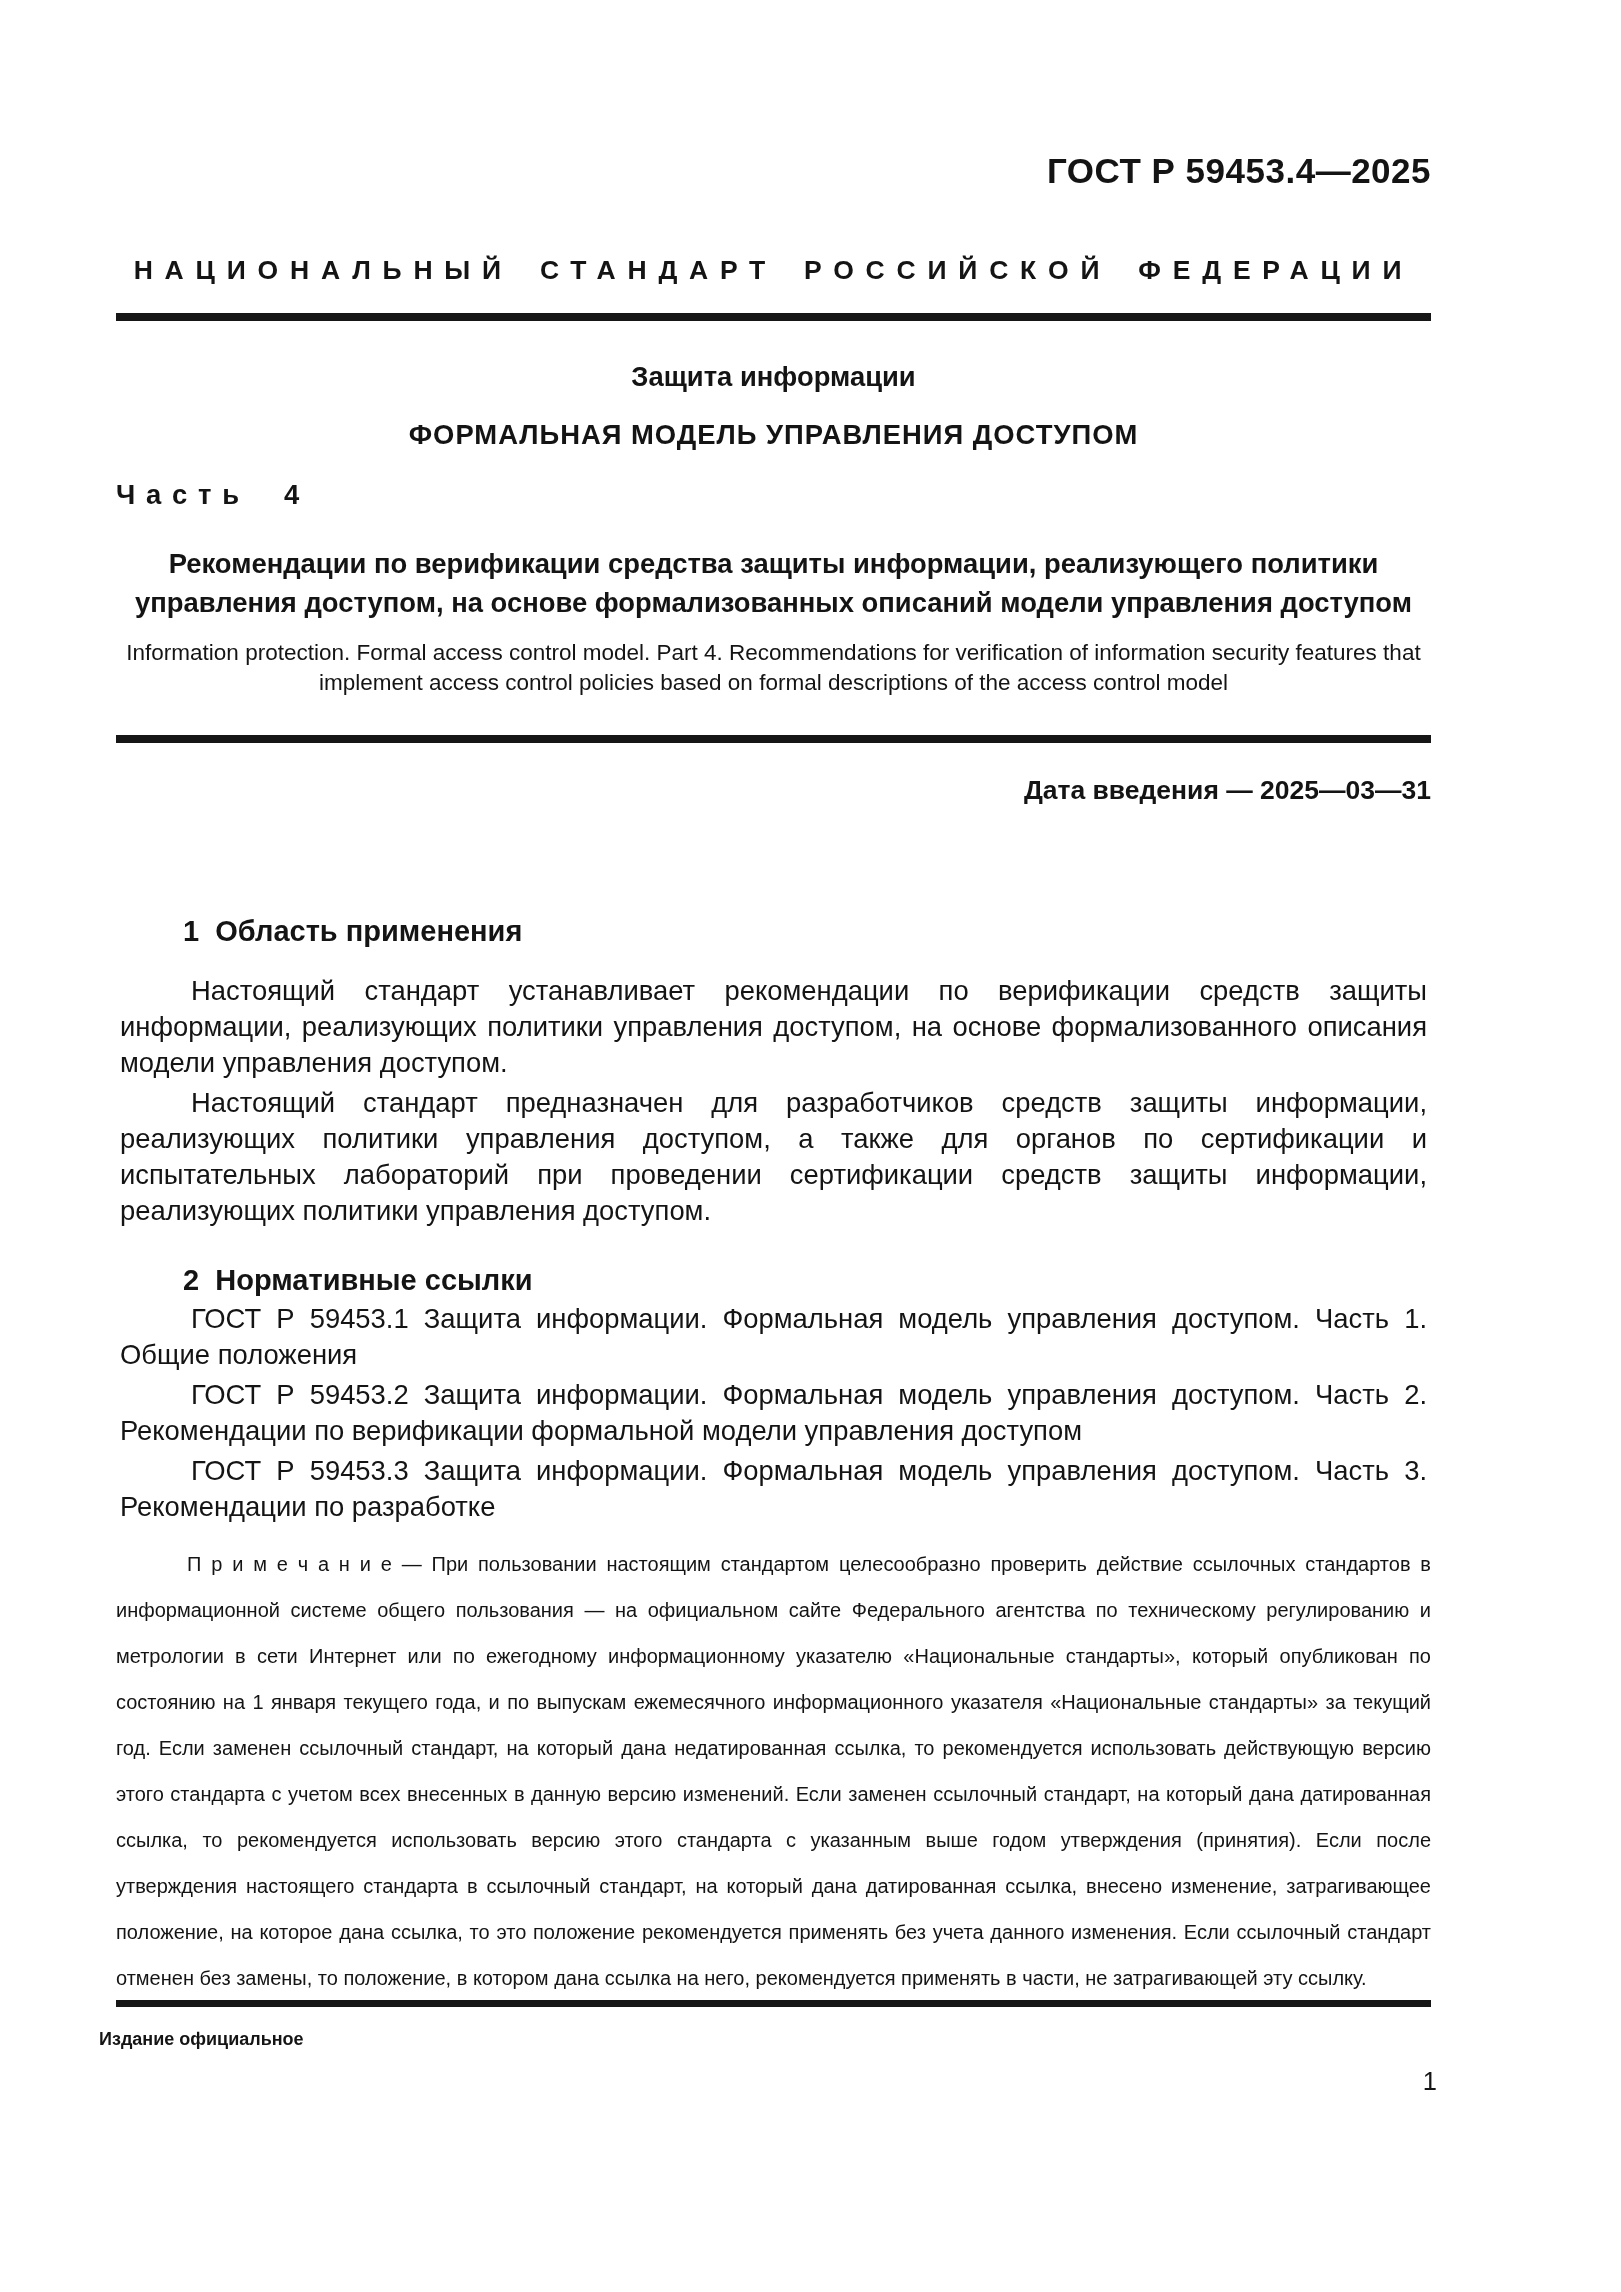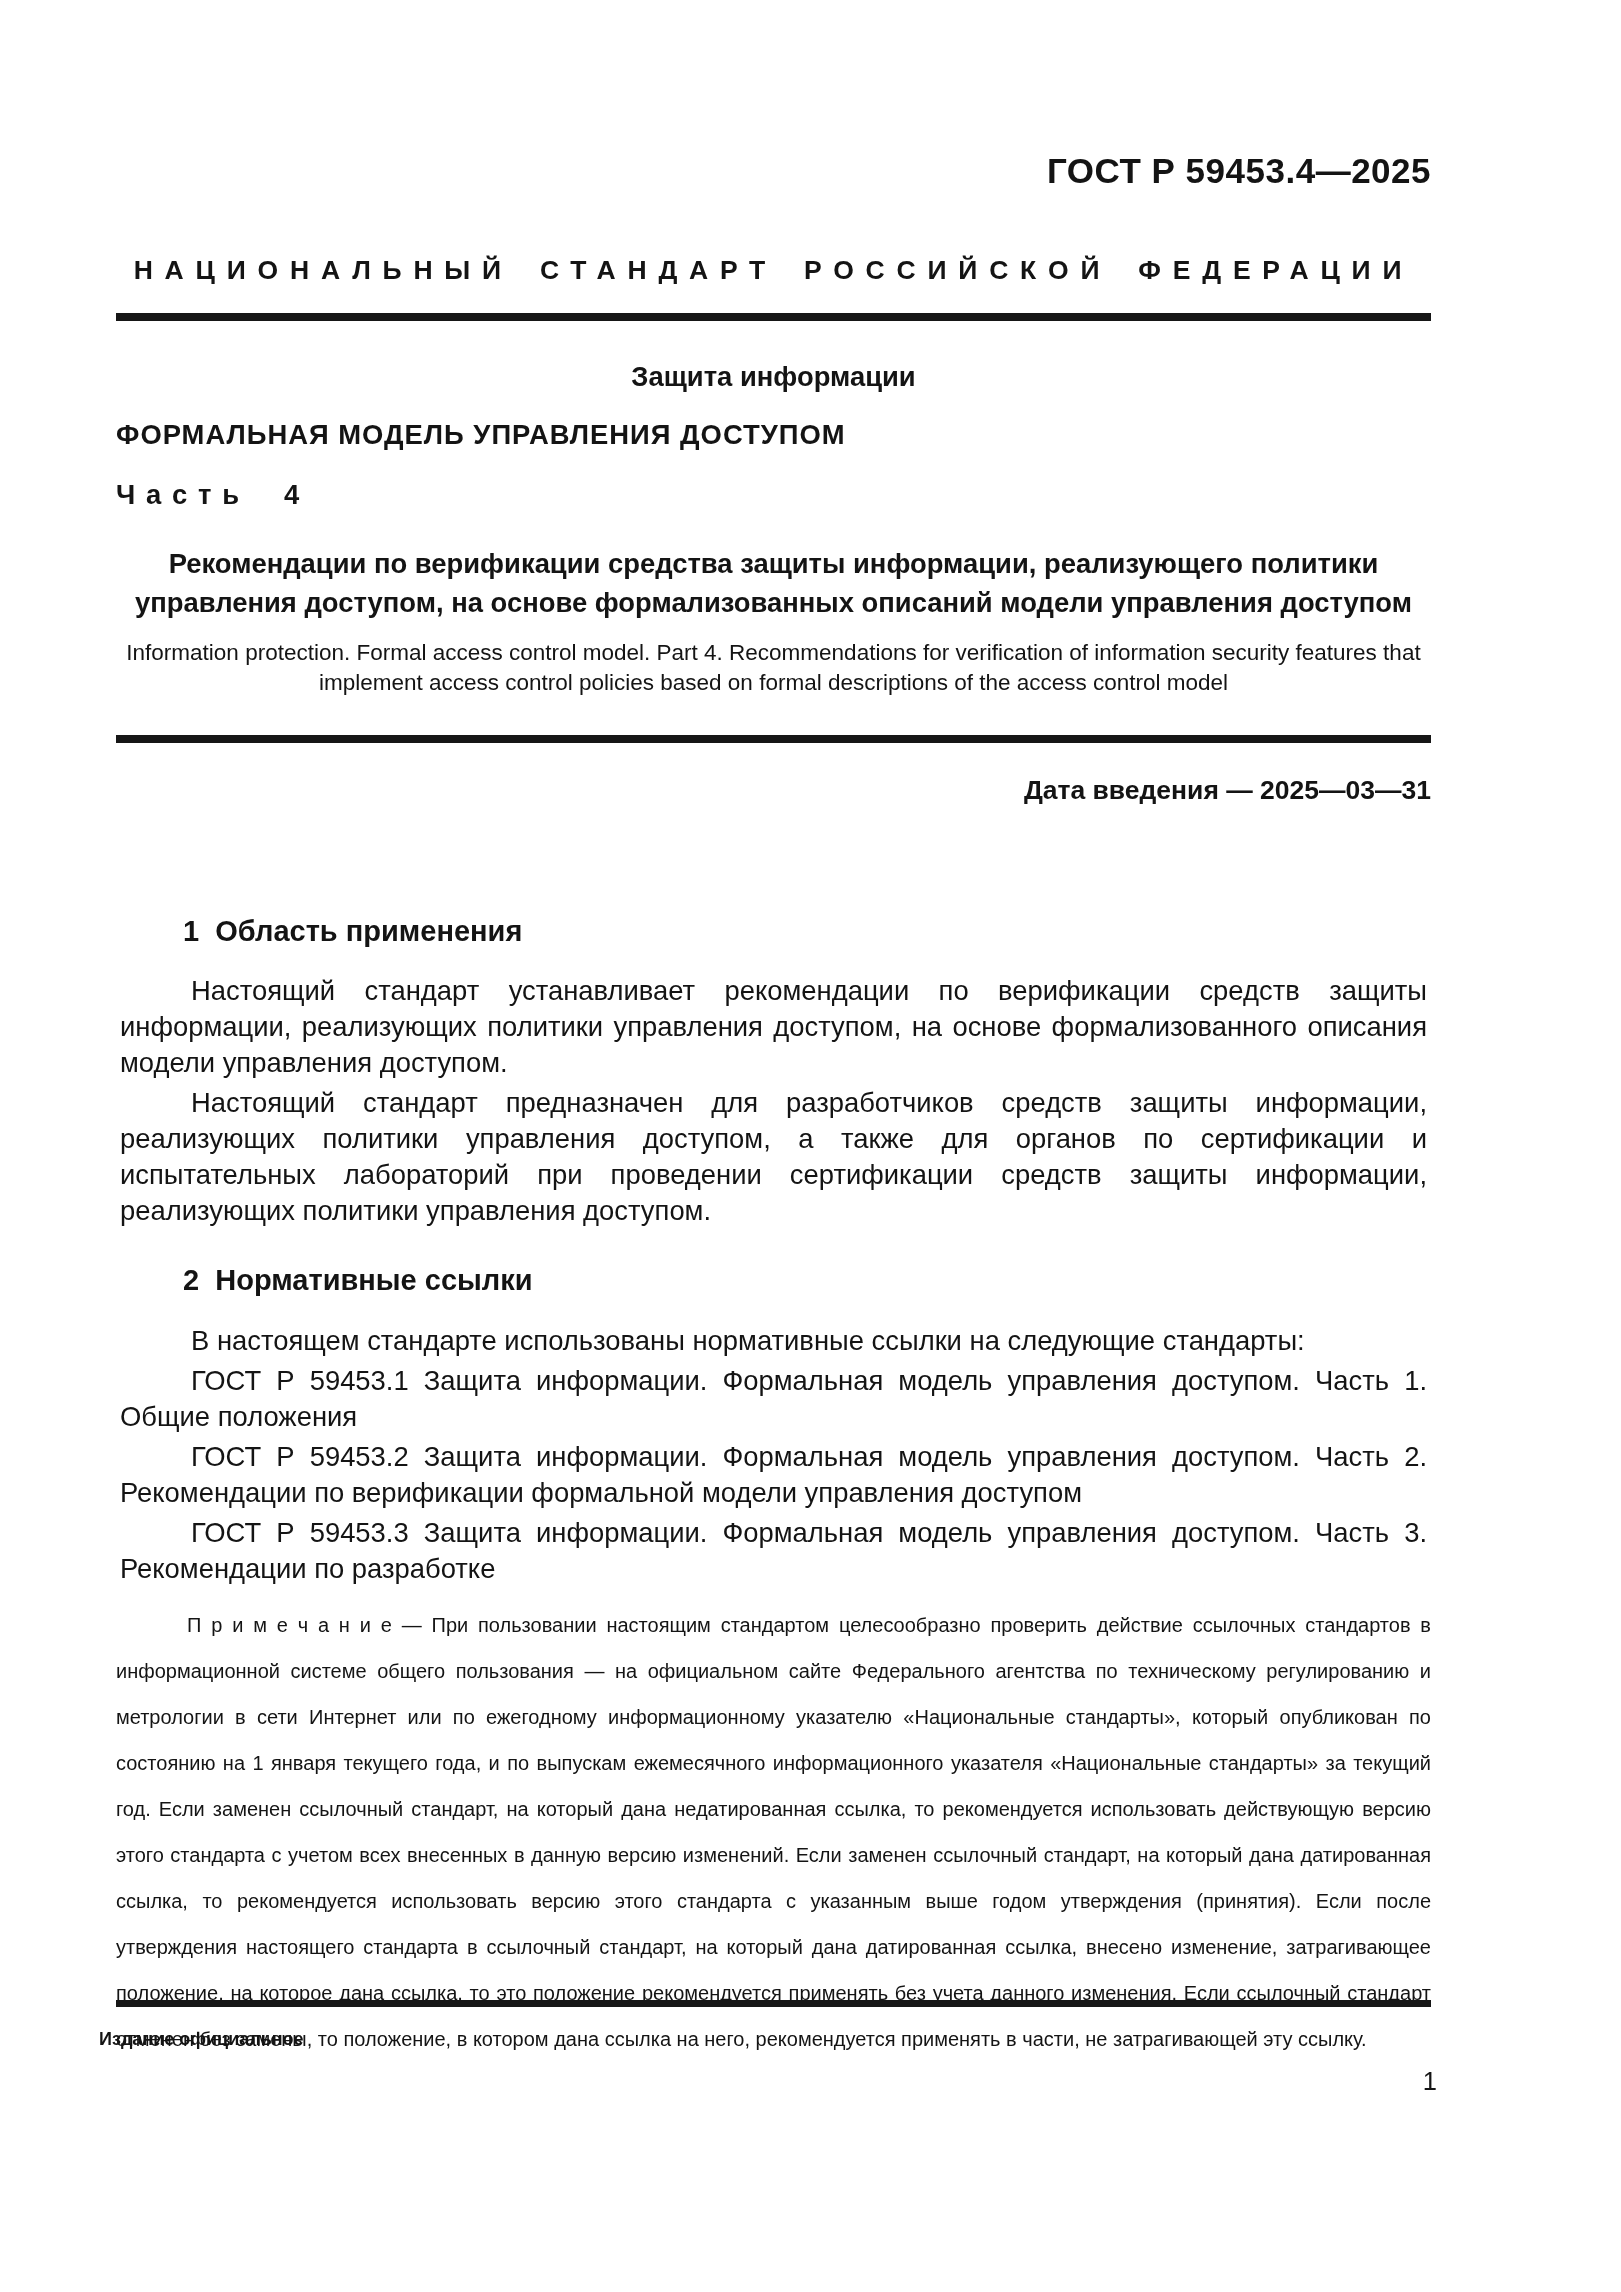--- a/index.html
+++ b/index.html
@@ -36,20 +36,21 @@
   .rule-mid { margin-top: 37px; height: 7.8px; }
   .subject {
     margin-top: 41px;
     text-align: center;
     font-weight: bold;
     font-size: 27.4px;
     line-height: 29px;
   }
   .main-title {
     margin-top: 29px;
+    text-align: center;
     font-weight: bold;
     font-size: 27.4px;
     line-height: 29px;
     letter-spacing: 1px;
   }
   .part {
     margin-top: 31px;
     font-weight: bold;
     font-size: 27.4px;
     line-height: 29px;
@@ -150,21 +151,20 @@
   <div class="date-line">Дата введения — 2025—03—31</div>
 
   <h2 class="section-heading first">1&nbsp; Область применения</h2>
 
   <p class="body-par lead">Настоящий стандарт устанавливает рекомендации по верификации средств защиты информации, реализующих политики управления доступом, на основе формализованного описания модели управления доступом.</p>
 
   <p class="body-par">Настоящий стандарт предназначен для разработчиков средств защиты информации, реализующих политики управления доступом, а также для органов по сертификации и испытательных лабораторий при проведении сертификации средств защиты информации, реализующих политики управления доступом.</p>
 
   <h2 class="section-heading">2&nbsp; Нормативные ссылки</h2>
 
-  <p class="body-par lead">В настоящем стандарте использованы нормативные ссылки на следующие стандарты:</p>
 
   <p class="body-par">ГОСТ Р 59453.1 Защита информации. Формальная модель управления доступом. Часть 1. Общие положения</p>
 
   <p class="body-par">ГОСТ Р 59453.2 Защита информации. Формальная модель управления доступом. Часть 2. Рекомендации по верификации формальной модели управления доступом</p>
 
   <p class="body-par">ГОСТ Р 59453.3 Защита информации. Формальная модель управления доступом. Часть 3. Рекомендации по разработке</p>
 
   <p class="note-par">П р и м е ч а н и е  — При пользовании настоящим стандартом целесообразно проверить действие ссылочных стандартов в информационной системе общего пользования — на официальном сайте Федерального агентства по техническому регулированию и метрологии в сети Интернет или по ежегодному информационному указателю «Национальные стандарты», который опубликован по состоянию на 1 января текущего года, и по выпускам ежемесячного информационного указателя «Национальные стандарты» за текущий год. Если заменен ссылочный стандарт, на который дана недатированная ссылка, то рекомендуется использовать действующую версию этого стандарта с учетом всех внесенных в данную версию изменений. Если заменен ссылочный стандарт, на который дана датированная ссылка, то рекомендуется использовать версию этого стандарта с указанным выше годом утверждения (принятия). Если после утверждения настоящего стандарта в ссылочный стандарт, на который дана датированная ссылка, внесено изменение, затрагивающее положение, на которое дана ссылка, то это положение рекомендуется применять без учета данного изменения. Если ссылочный стандарт отменен без замены, то положение, в котором дана ссылка на него, рекомендуется применять в части, не затрагивающей эту ссылку.</p>
 
   <div class="rule rule-bottom"></div>

